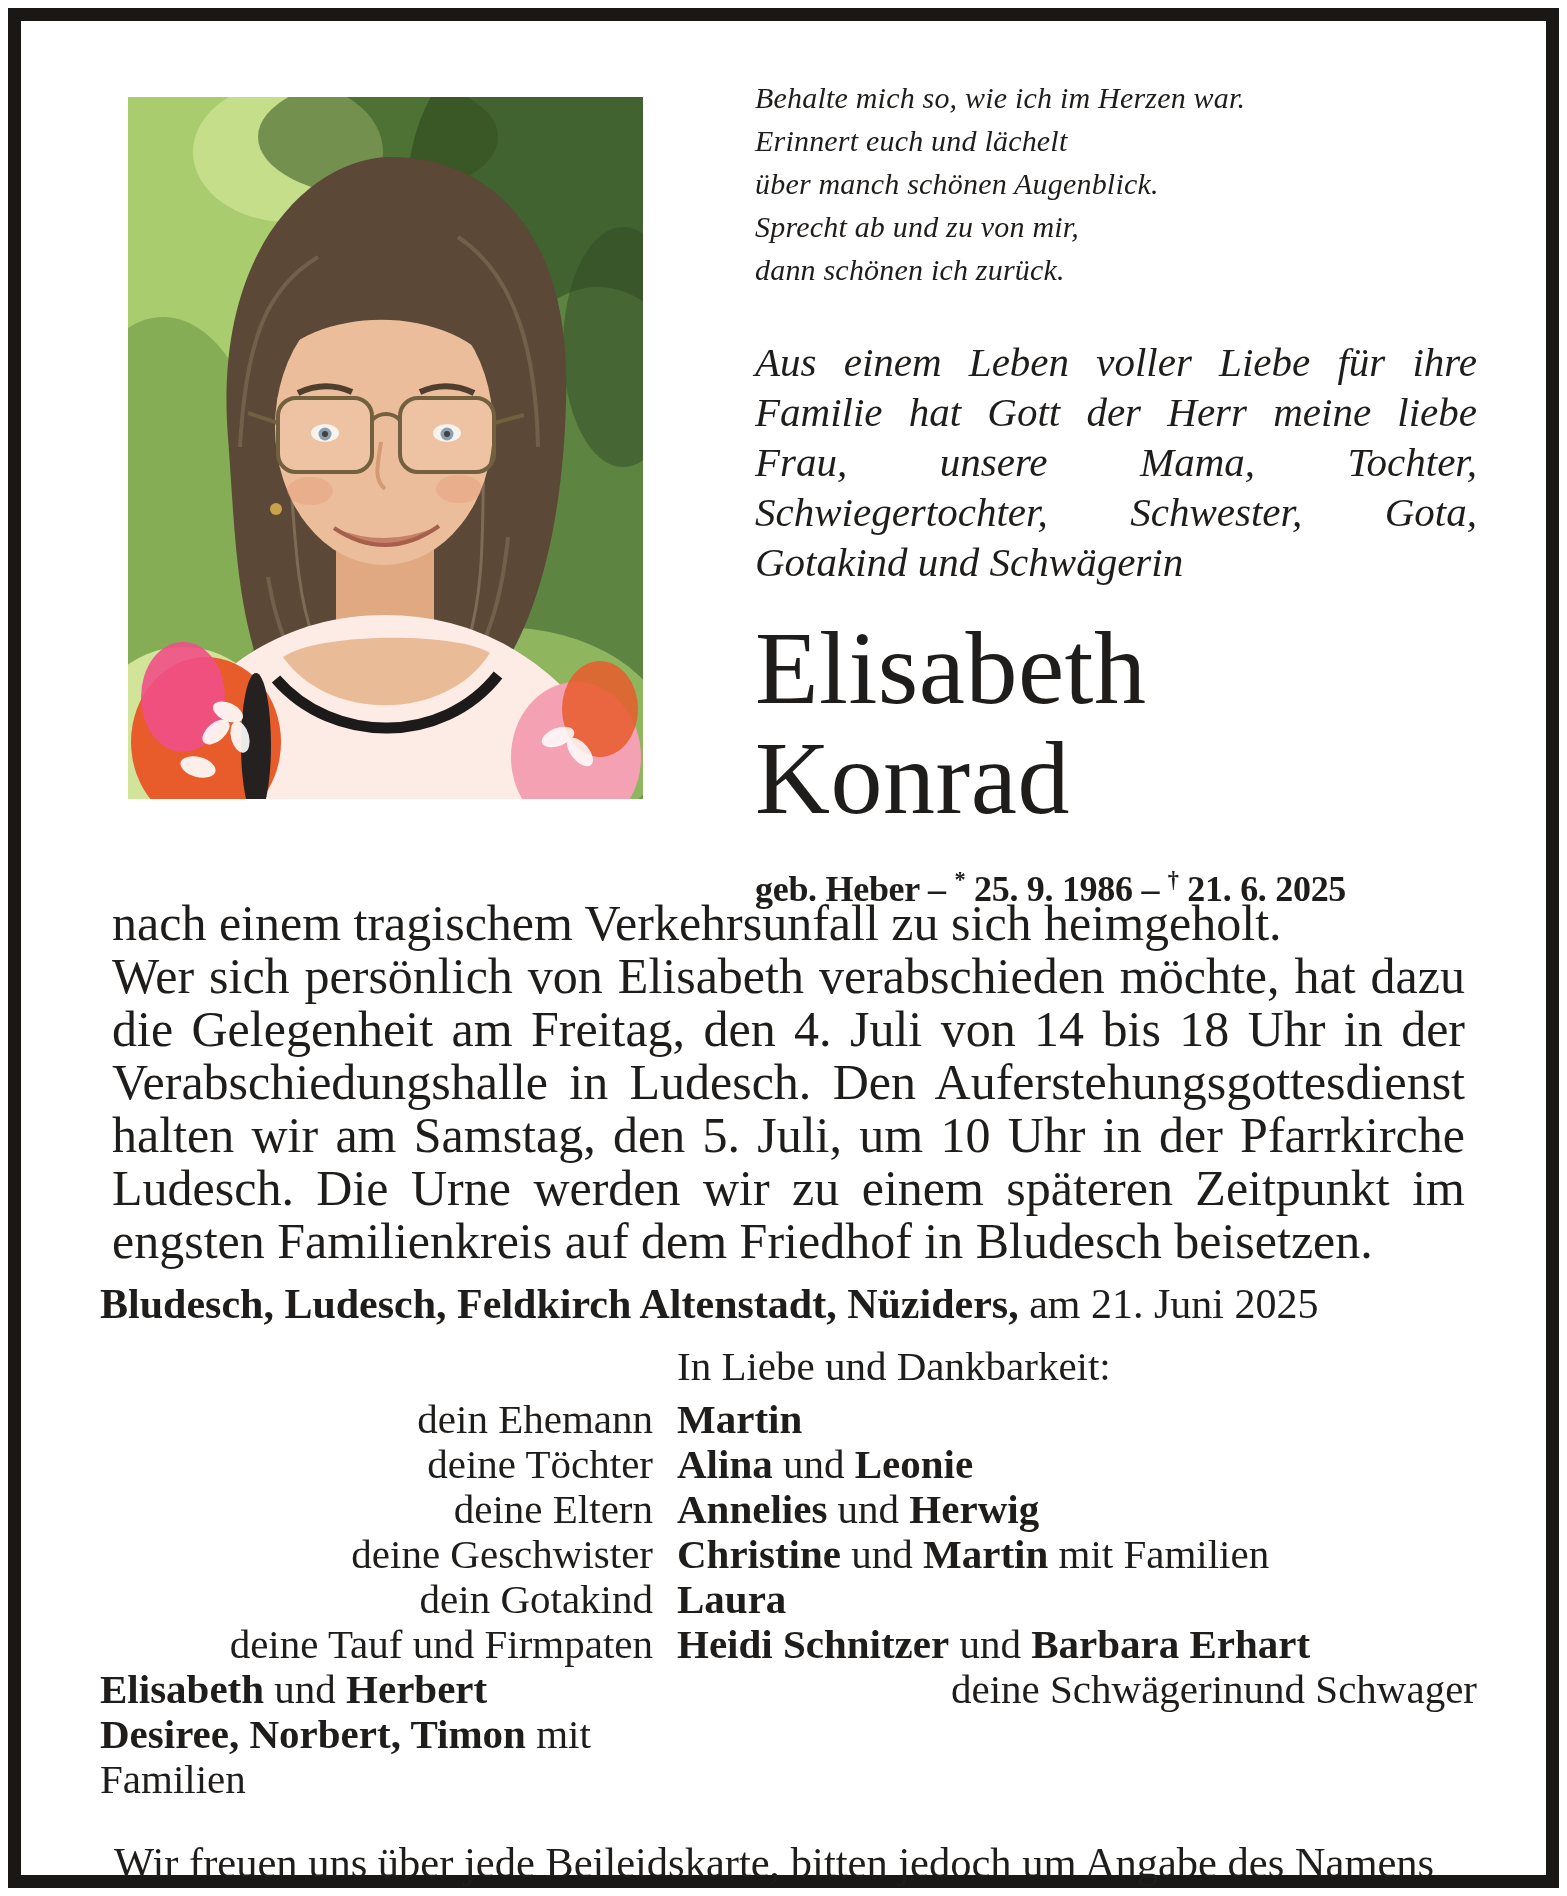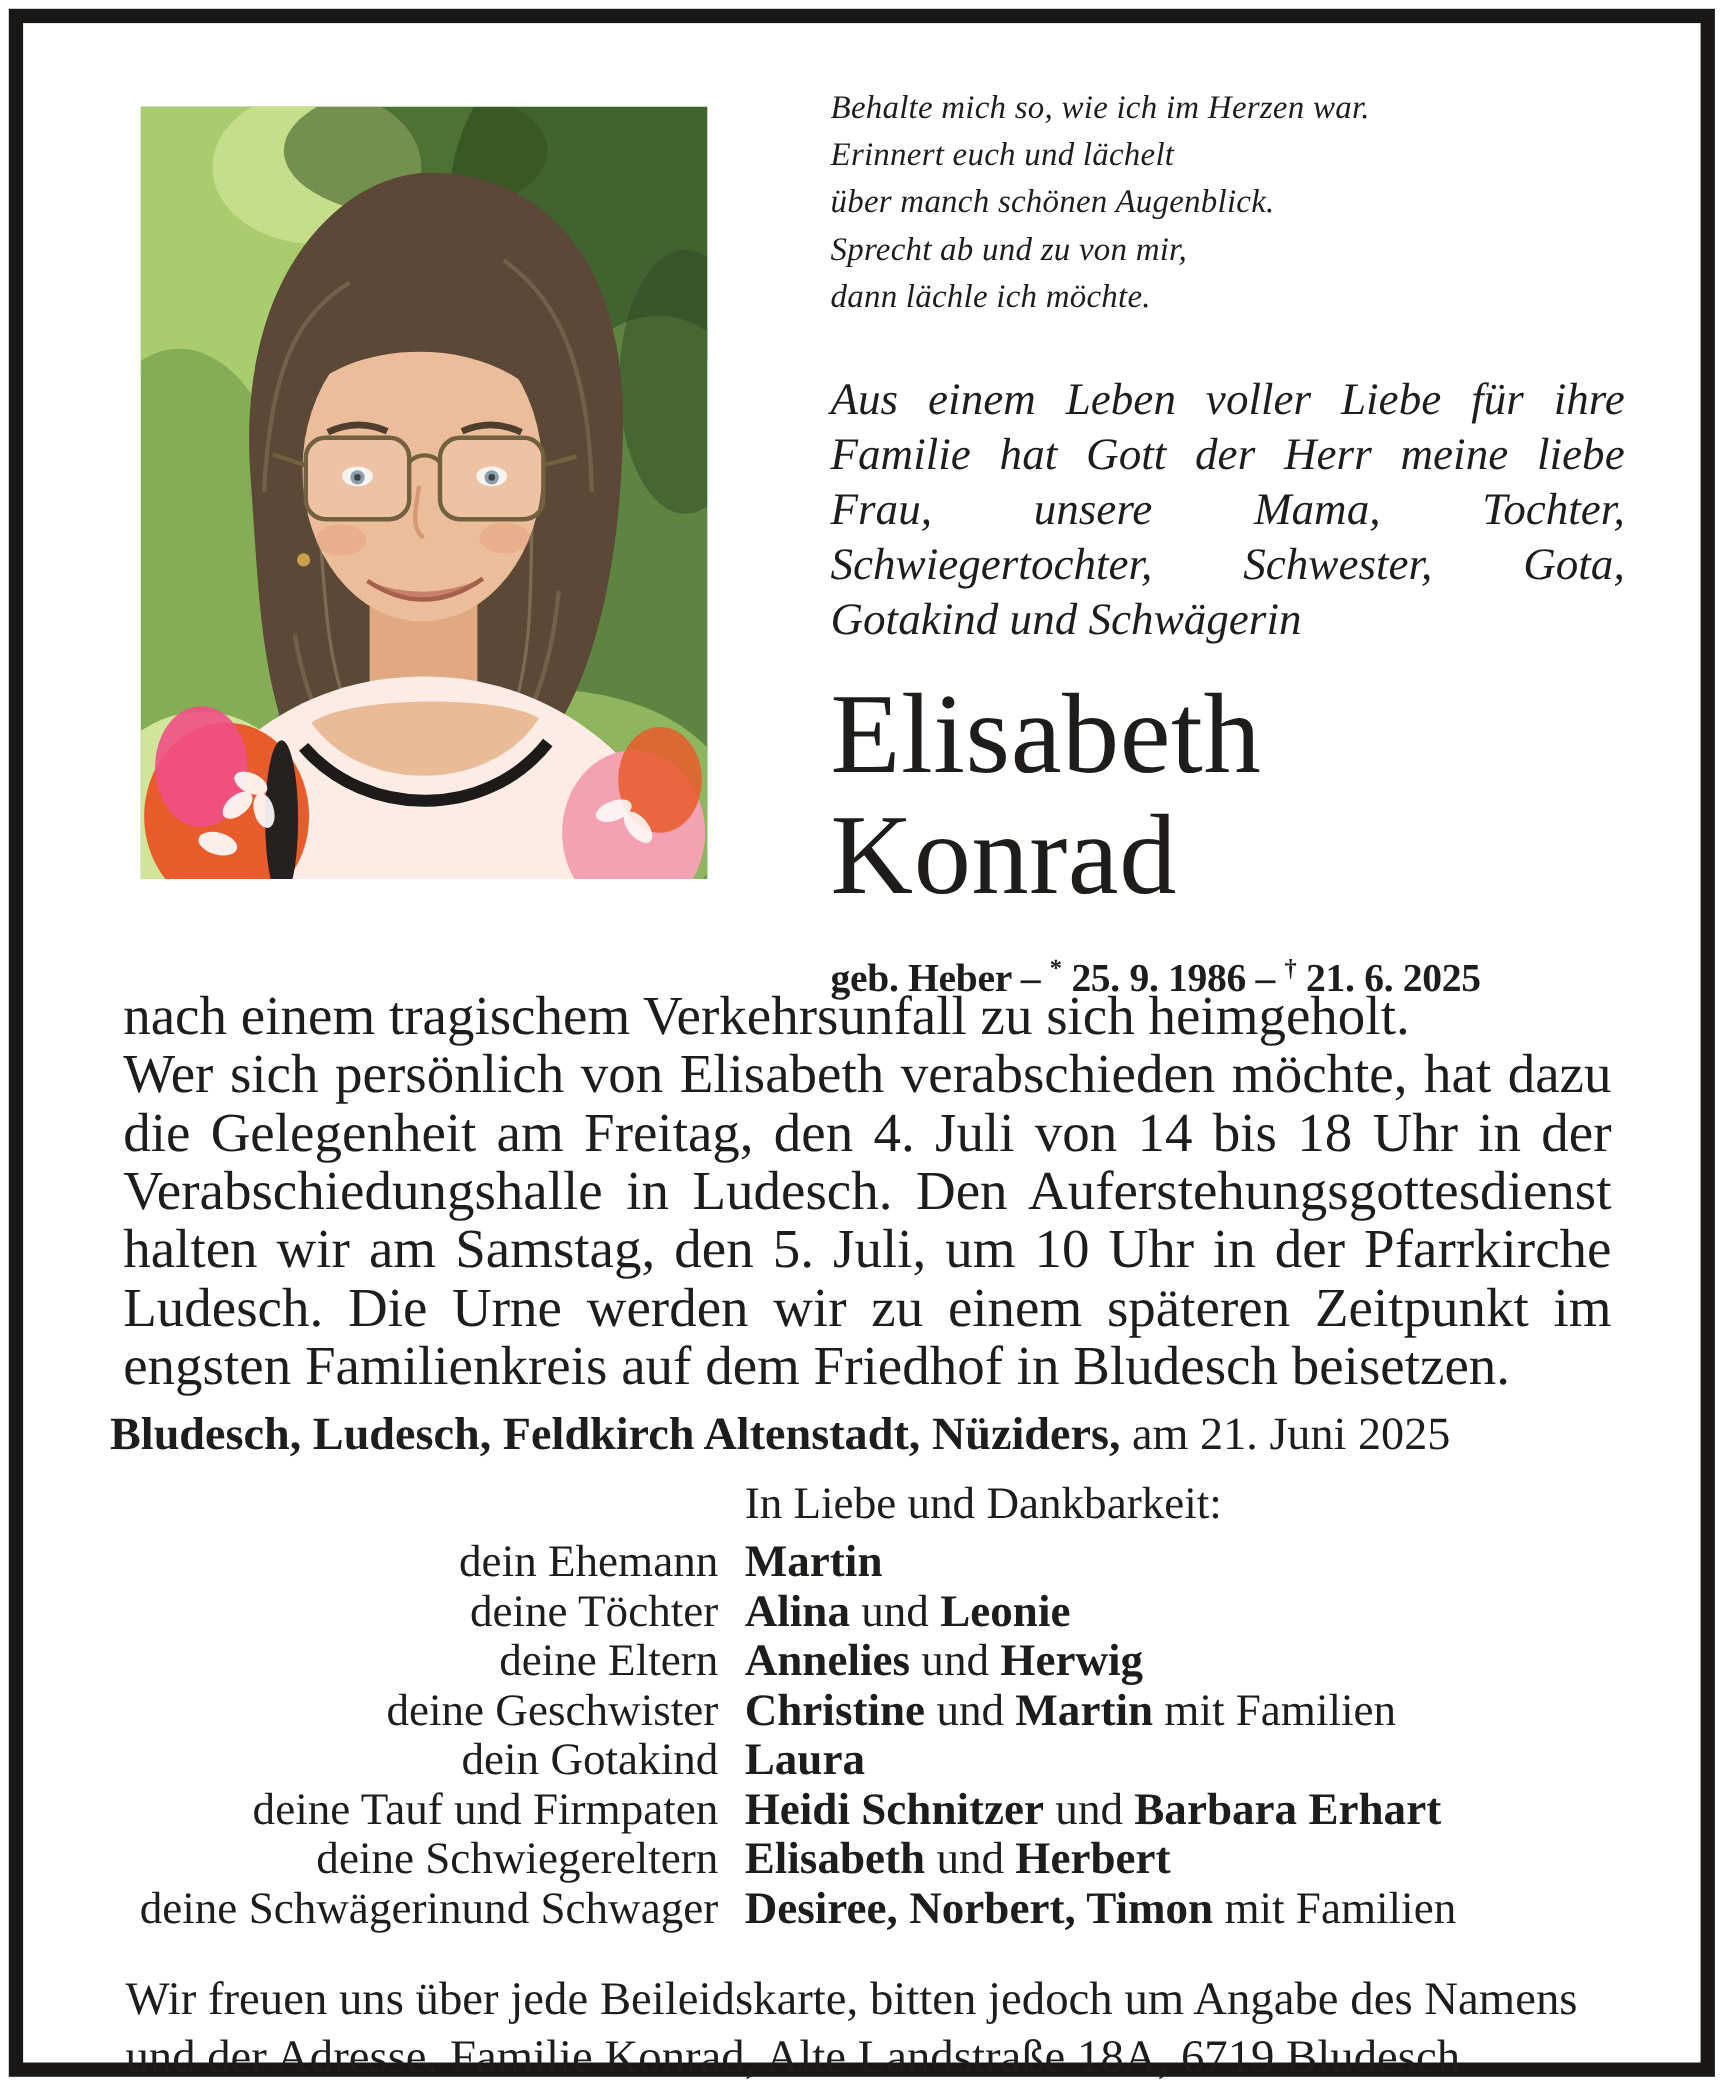--- a/index.html
+++ b/index.html
@@ -169,21 +169,21 @@
           <path d="M206 431 Q 258 466 311 429" stroke="#a5604c" stroke-width="4" fill="none"></path>
         </svg>
       </div>
 
       <div class="right-col">
         <div class="poem">
             <div>Behalte mich so, wie ich im Herzen war.</div>
             <div>Erinnert euch und lächelt</div>
             <div>über manch schönen Augenblick.</div>
             <div>Sprecht ab und zu von mir,</div>
-            <div>dann lächle ich möchte.</div>
+            <div>dann schönen ich zurück.</div>
           </div>
         <div class="intro">Aus einem Leben voller Liebe für ihre Familie hat Gott der Herr meine liebe Frau, unsere Mama, Tochter, Schwiegertochter, Schwester, Gota, Gotakind und Schwägerin</div>
         <div class="deceased-name">
           <div>Elisabeth</div>
           <div>Konrad</div>
         </div>
         <div class="dates">
           <span>geb. Heber – </span><span class="sup">*</span><span> 25. 9. 1986 – </span><span class="sup">†</span><span> 21. 6. 2025</span>
         </div>
       </div>
@@ -205,21 +205,20 @@
         <div class="fam-label">deine Töchter</div>
         <div class="fam-names"><span class="b">Alina</span><span> und </span><span class="b">Leonie</span></div>
         <div class="fam-label">deine Eltern</div>
         <div class="fam-names"><span class="b">Annelies</span><span> und </span><span class="b">Herwig</span></div>
         <div class="fam-label">deine Geschwister</div>
         <div class="fam-names"><span class="b">Christine</span><span> und </span><span class="b">Martin</span><span> mit Familien</span></div>
         <div class="fam-label">dein Gotakind</div>
         <div class="fam-names"><span class="b">Laura</span></div>
         <div class="fam-label">deine Tauf und Firmpaten</div>
         <div class="fam-names"><span class="b">Heidi Schnitzer</span><span> und </span><span class="b">Barbara Erhart</span></div>
-        <div class="fam-label">deine Schwiegereltern</div>
         <div class="fam-names"><span class="b">Elisabeth</span><span> und </span><span class="b">Herbert</span></div>
         <div class="fam-label">deine Schwägerinund Schwager</div>
         <div class="fam-names"><span class="b">Desiree, Norbert, Timon</span><span> mit Familien</span></div>
       </div>
 
     <div class="footer">Wir freuen uns über jede Beileidskarte, bitten jedoch um Angabe des Namens und der Adresse. Familie Konrad, Alte Landstraße 18A, 6719 Bludesch</div>
 
   </div>
 </div>
 

